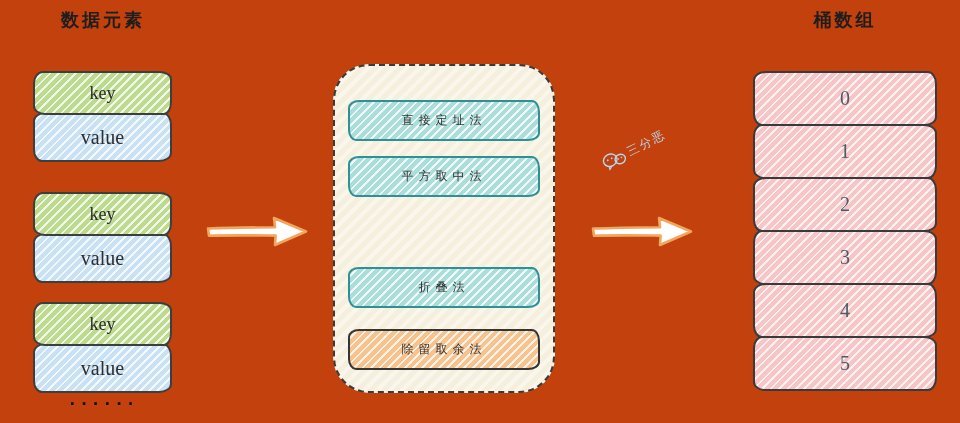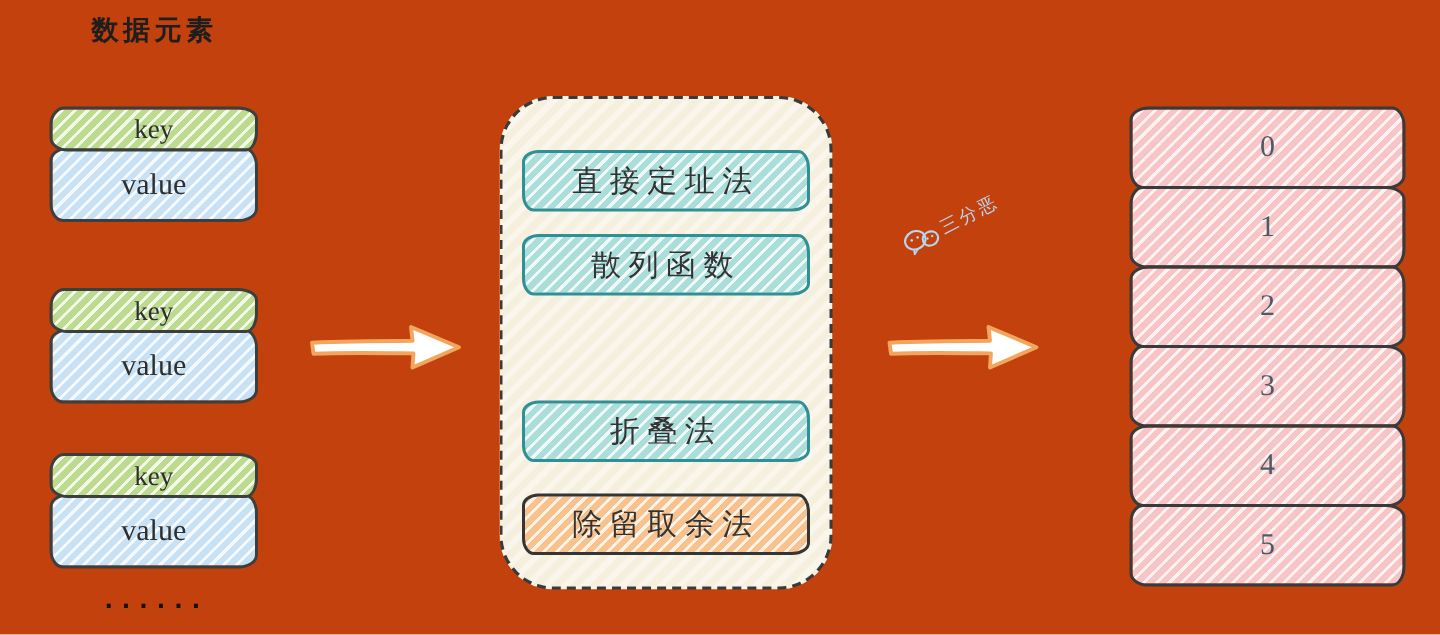--- a/index.html
+++ b/index.html
@@ -8,21 +8,21 @@
     font-family:"Liberation Serif","DejaVu Serif",serif;overflow:hidden;
   }
   .col-title{
     position:absolute;top:8px;width:150px;text-align:center;
     font-family:"Liberation Sans","DejaVu Sans",sans-serif;
     font-weight:bold;font-size:18px;color:#1e1e1e;letter-spacing:3px;
   }
   
   .pair{position:absolute;left:33px;width:139px;}
   .key-box{
-    height:30px;box-sizing:border-box;border:2px solid #3d3f3d;
+    height:44px;box-sizing:border-box;border:2px solid #3d3f3d;
     border-radius:10px 13px 8px 12px / 12px 8px 13px 9px;
     background:repeating-linear-gradient(135deg,#bcda90 0 4px,#f2f9e4 4px 6px);
     display:flex;align-items:center;justify-content:center;
     font-size:18px;color:#2e2e2e;position:relative;z-index:2;
   }
   .value-box{
     height:50px;box-sizing:border-box;border:2px solid #3d3f3d;
     border-radius:12px 9px 13px 9px / 9px 13px 9px 12px;
     background:repeating-linear-gradient(135deg,#c8e1f5 0 4px,#f4f9fe 4px 6px);
     display:flex;align-items:center;justify-content:center;
@@ -35,21 +35,21 @@
   }
   
   .hash-container{
     position:absolute;left:333px;top:64px;width:222px;height:329px;
     box-sizing:border-box;border:2.5px dashed #3a3a3a;border-radius:36px;
     background:repeating-linear-gradient(135deg,#f5efde 0 5px,#faf6ec 5px 9px);
   }
   .method{
     position:absolute;left:13px;right:13px;height:41px;box-sizing:border-box;
     display:flex;align-items:center;justify-content:center;
-    font-size:20px;letter-spacing:5px;color:#333;
+    font-size:12px;letter-spacing:5px;color:#333;
     border-radius:11px 8px 12px 8px / 8px 12px 8px 11px;
   }
   .method.teal{
     border:2px solid #2f9096;
     background:repeating-linear-gradient(135deg,#abdedb 0 4px,#eef9f8 4px 6px);
   }
   .method.orange{
     border:2px solid #353535;
     background:repeating-linear-gradient(135deg,#f7c28e 0 4px,#fdf2e4 4px 6px);
   }
@@ -96,21 +96,21 @@
 
   <div class="arrow" style="left:204px;top:211px">
     <svg width="106" height="40" viewBox="0 0 106 40">
       <path d="M4 17.5 C28 16.6, 50 16.4, 71 16.2 L70 7 L102 20.5 L71 34 L71.6 24.6 C50 24.4, 26 24, 5 24.8 Z" fill="#ffffff" stroke="#f2a55c" stroke-width="2.6" stroke-linejoin="round"></path>
     </svg>
   </div>
 
 
   <div class="hash-container">
     <div class="method teal" style="top:34px">直接定址法</div>
-    <div class="method teal" style="top:90px">散列函数</div>
+    <div class="method teal" style="top:90px">平方取中法</div>
     <div class="method orange" style="top:263px">除留取余法</div>
     <div class="method teal" style="top:201px">折叠法</div>
   </div>
 
   <div class="watermark">
     <span style="display:inline-flex">
       <svg width="24" height="19" viewBox="0 0 24 19">
         <ellipse cx="8" cy="8" rx="7" ry="6" fill="none" stroke="#b7d7f0" stroke-width="1.4"></ellipse>
         <path d="M4.5 13 L3.4 16.2 L7.2 13.8" fill="none" stroke="#b7d7f0" stroke-width="1.2" stroke-linejoin="round"></path>
         <ellipse cx="17.5" cy="11.5" rx="5.3" ry="4.6" fill="none" stroke="#b7d7f0" stroke-width="1.4"></ellipse>
@@ -122,20 +122,21 @@
     </span>
     <span>三分恶</span>
   </div>
 
   <div class="arrow" style="left:589px;top:211px">
     <svg width="106" height="40" viewBox="0 0 106 40">
       <path d="M4 17.5 C28 16.6, 50 16.4, 71 16.2 L70 7 L102 20.5 L71 34 L71.6 24.6 C50 24.4, 26 24, 5 24.8 Z" fill="#ffffff" stroke="#f2a55c" stroke-width="2.6" stroke-linejoin="round"></path>
     </svg>
   </div>
 
+  <div class="col-title" style="left:770px">桶数组</div>
 
   <div class="buckets">
     <div class="bucket">0</div>
     <div class="bucket">1</div>
     <div class="bucket">2</div>
     <div class="bucket">3</div>
     <div class="bucket">4</div>
     <div class="bucket">5</div>
   </div>
 

